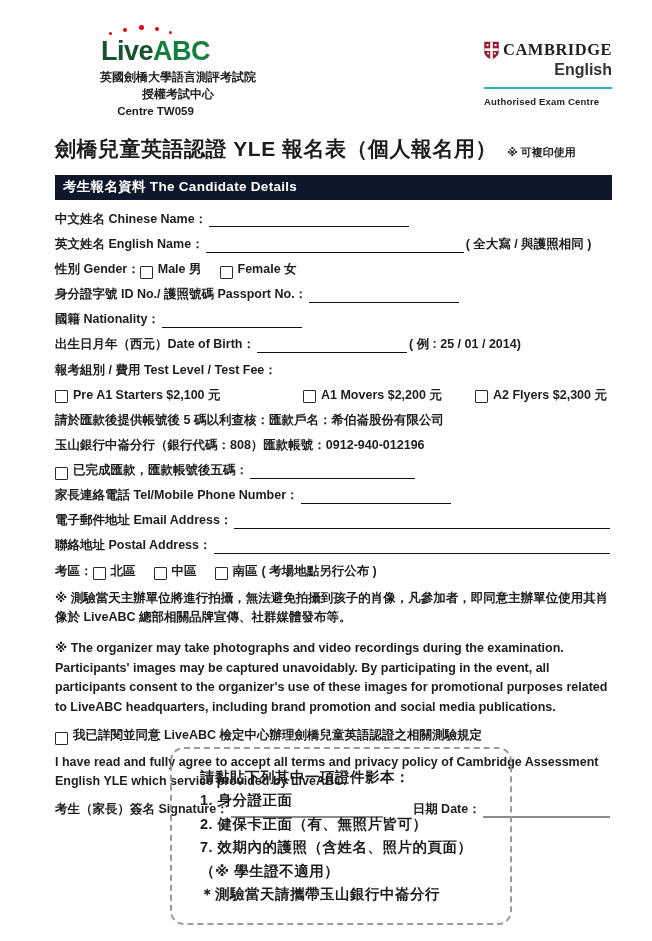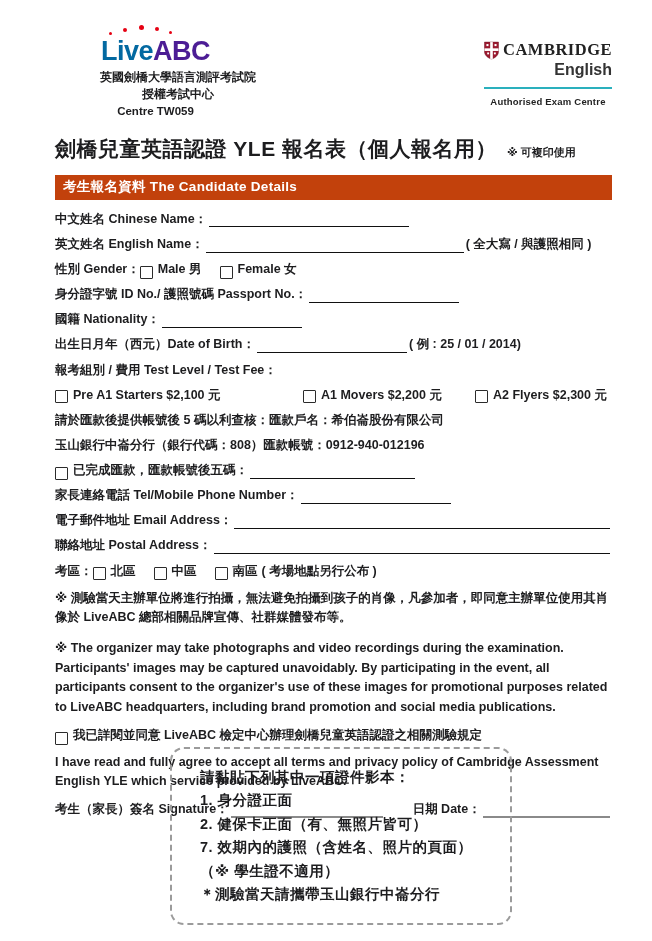--- a/index.html
+++ b/index.html
@@ -8,43 +8,43 @@
     width:652px; height:941px; margin:0 auto; position:relative;
     font-family:"Liberation Sans","DejaVu Sans",sans-serif;
     color:#1d1d1f; overflow:hidden;
   }
   .page { padding:30px 40px 0 55px; }
 
   
   .hdr { display:flex; justify-content:space-between; align-items:flex-start; }
   .brand { text-align:center; }
   .brand-logo { position:relative; display:inline-block; font-size:27px; font-weight:800; letter-spacing:-0.5px; line-height:1; padding-top:8px; }
-  .brand-logo .live { color:#0369a1; }
-  .brand-logo .abc  { color:#4c1d95; }
+  .brand-logo .live { color:#14532d; }
+  .brand-logo .abc  { color:#15803d; }
   .dot { position:absolute; background:#e60012; border-radius:50%; }
   .d1 { width:3px; height:3px; left:8px;  top:2px; }
   .d2 { width:4px; height:4px; left:22px; top:-2px; }
   .d3 { width:5px; height:5px; left:38px; top:-5px; }
   .d4 { width:4px; height:4px; left:54px; top:-3px; }
   .d5 { width:3px; height:3px; left:68px; top:1px; }
   .brand-org { font-size:12px; font-weight:700; line-height:1.45; margin-top:4px;margin-left:45px; }
   .brand-centre { font-size:11.5px; font-weight:700; margin-top:1px; }
 
   .camb { width:128px; text-align:right; padding-top:10px; }
   .camb-top { display:flex; align-items:center; justify-content:flex-start; gap:4px; }
   .camb-name { font-family:"Liberation Serif","DejaVu Serif",serif; font-size:16.5px; font-weight:700; color:#222; letter-spacing:0.5px; }
   .camb-sub { font-size:16px; font-weight:600; color:#333; margin-top:1px; }
   .camb-line { border:0; border-top:2px solid #2ab0bd; margin:8px 0 7px; }
-  .camb-tag { font-size:9.5px; font-weight:600; color:#222; letter-spacing:0.2px; text-align:center; }
+  .camb-tag { font-size:9.5px; font-weight:600; color:#222; letter-spacing:0.2px; text-align:left; }
 
   
   .title-row { display:flex; align-items:baseline; margin-top:18px; }
   .title { font-size:21px; font-weight:800; letter-spacing:0.5px; }
   .title-note { font-size:11px; font-weight:600; margin-left:10px; white-space:nowrap; }
-  .secbar { background:#c2410c; color:#fff; font-size:13.5px; font-weight:600;
+  .secbar { background:#0f172a; color:#fff; font-size:13.5px; font-weight:600;
             padding:3px 8px 4px; margin-top:12px; letter-spacing:0.3px; }
 
   
   .form { margin-top:12px; font-size:12.5px; font-weight:600; }
   .row { display:flex; align-items:flex-end; margin-bottom:9.5px; white-space:nowrap; }
   .row .lbl { line-height:1.25; }
   .uline { display:inline-block; border-bottom:1.5px solid #111; height:13px; margin:0 2px; }
   .uline.flex { flex:1; }
   .gline { display:inline-block; border-bottom:2px solid #8a8a8a; height:13px; margin:0 2px; }
   .cb { display:inline-block; width:13px; height:13px; border:1.6px solid #2b2b2b; border-radius:1px;

